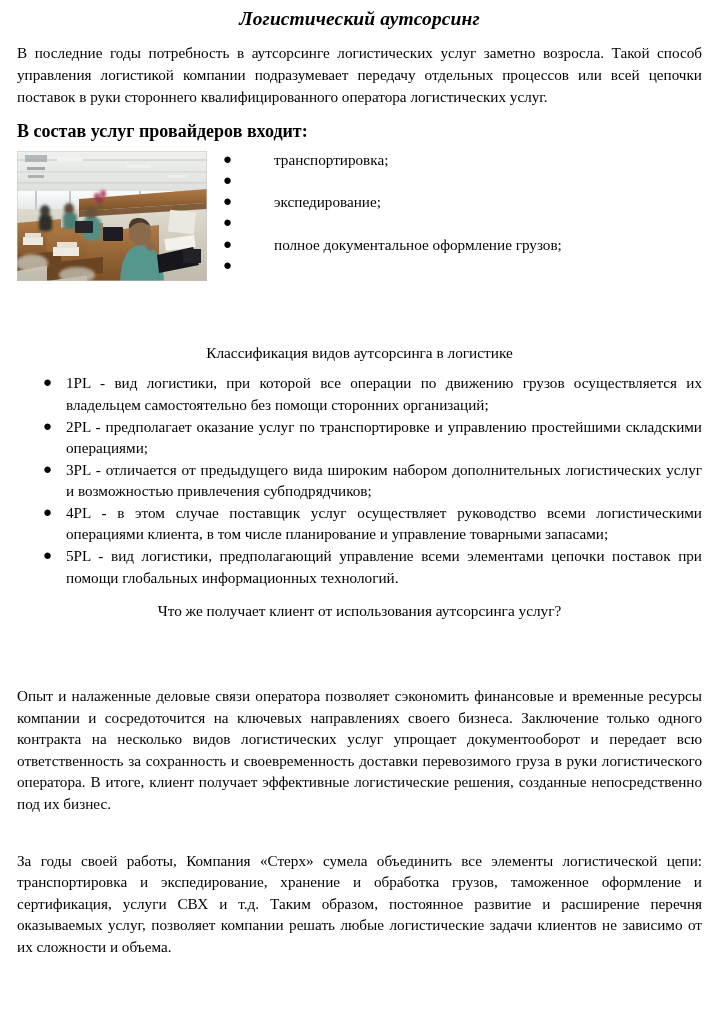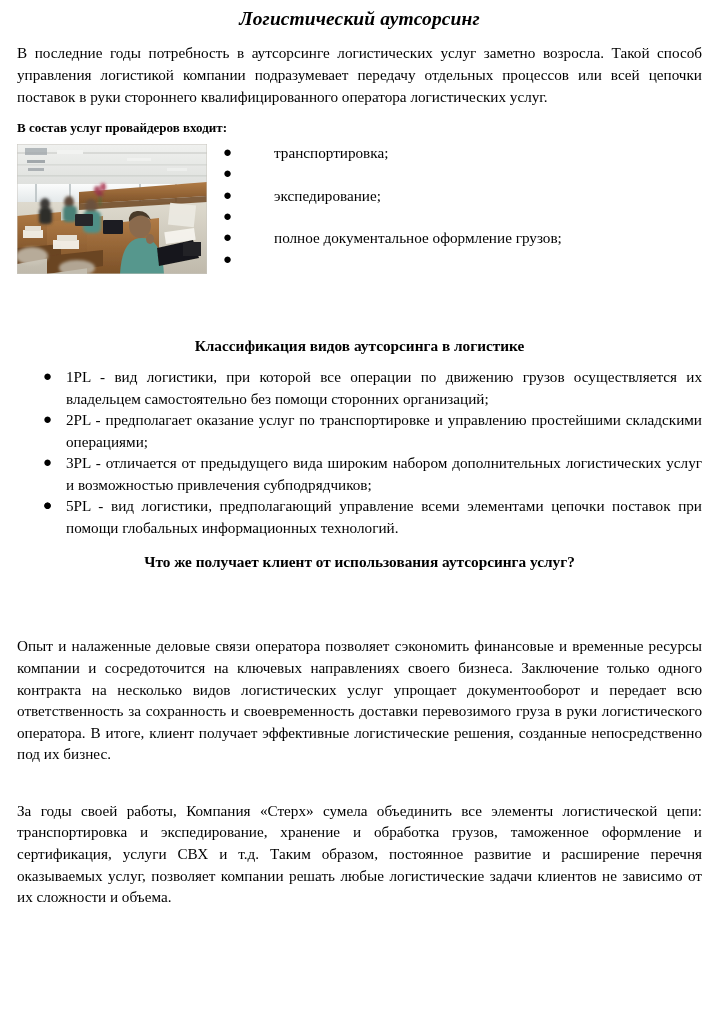--- a/index.html
+++ b/index.html
@@ -33,29 +33,29 @@
   }
   p.body-par {
     font-size: 15.2px;
     line-height: 1.42;
     text-align: justify;
     text-justify: inter-word;
     margin: 12px 0 10px 0;
     hyphens: none;
   }
   h2.sec-head {
-    font-size: 13px;
+    font-size: 18px;
     font-weight: bold;
     margin: 13px 0 7px 0;
     text-align: left;
     line-height: 1.3;
   }
   h2.sec-head-center {
     font-size: 15.3px;
-    font-weight: bold;
+    font-weight: normal;
     text-align: center;
     margin: 0 0 10px 0;
     line-height: 1.3;
   }
   
   .services-block {
     position: relative;
     min-height: 132px;
     margin-bottom: 6px;
   }
@@ -257,21 +257,21 @@
 
 
   <div class="gap-xl"></div>
 
   <h2 class="sec-head-center">Классификация видов аутсорсинга в логистике</h2>
 
   <ul class="pl-list">
     <li><span class="bullet">●</span><span>1PL - вид логистики, при которой все операции по движению грузов осуществляется их владельцем самостоятельно без помощи сторонних организаций;</span></li>
     <li><span class="bullet">●</span><span>2PL - предполагает оказание услуг по транспортировке и управлению простейшими складскими операциями;</span></li>
     <li><span class="bullet">●</span><span>3PL - отличается от предыдущего вида широким набором дополнительных логистических услуг и возможностью привлечения субподрядчиков;</span></li>
-    <li><span class="bullet">●</span></li>
+    <li><span class="bullet">●</span><span>4PL - в этом случае поставщик услуг осуществляет руководство всеми логистическими операциями клиента, в том числе планирование и управление товарными запасами;</span></li>
     <li><span class="bullet">●</span><span>5PL - вид логистики, предполагающий управление всеми элементами цепочки поставок при помощи глобальных информационных технологий.</span></li>
   </ul>
 
   <div class="gap-sm"></div>
 
   <h2 class="sec-head-center">Что же получает клиент от использования аутсорсинга услуг?</h2>
 
   <div class="gap-lg"></div>
 
   <p class="body-par">Опыт и налаженные деловые связи оператора позволяет сэкономить финансовые и временные ресурсы компании и сосредоточится на ключевых направлениях своего бизнеса. Заключение только одного контракта на несколько видов логистических услуг упрощает документооборот и передает всю ответственность за сохранность и своевременность доставки перевозимого груза в руки логистического оператора. В итоге, клиент получает эффективные логистические решения, созданные непосредственно под их бизнес.</p>

